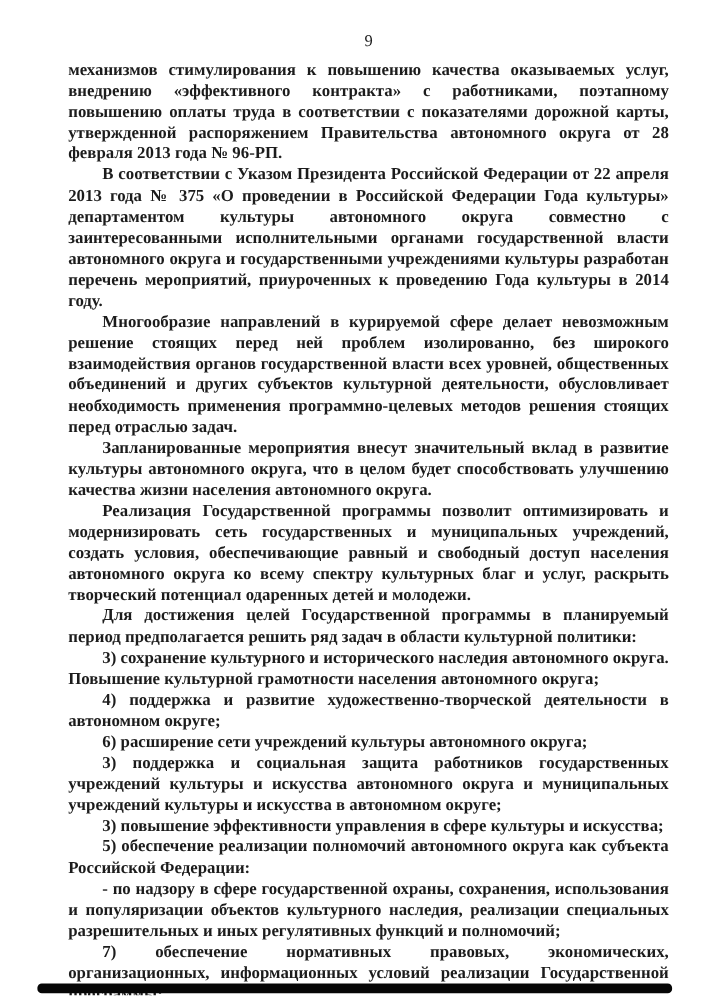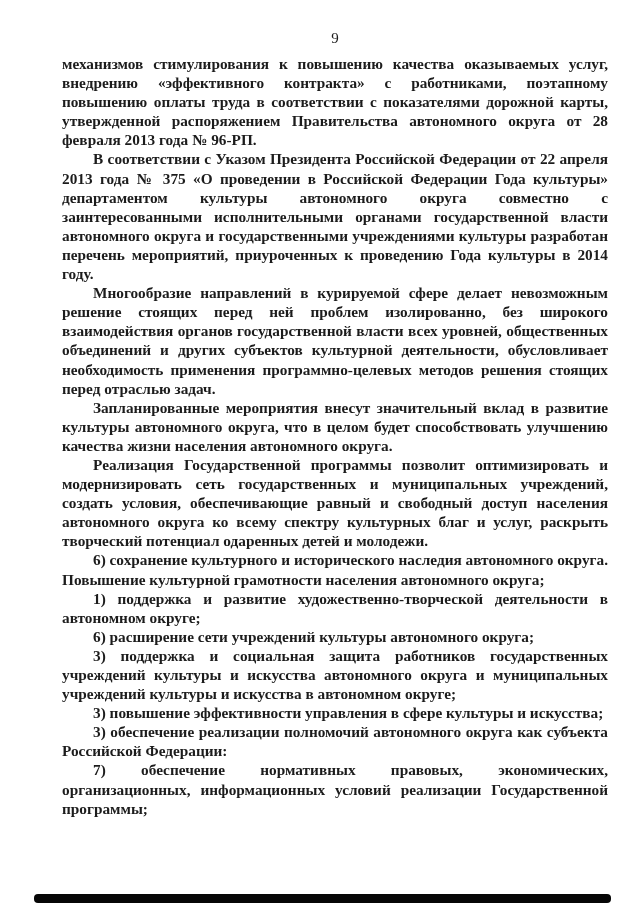--- a/index.html
+++ b/index.html
@@ -46,22 +46,24 @@
 <body>
 
 <div class="page">
   <div class="page-number">9</div>
   <div class="content">
     <p>механизмов стимулирования к повышению качества оказываемых услуг, внедрению «эффективного контракта» с работниками, поэтапному повышению оплаты труда в соответствии с показателями дорожной карты, утвержденной распоряжением Правительства автономного округа от 28 февраля 2013 года № 96-РП.</p>
     <p class="ind">В соответствии с Указом Президента Российской Федерации от 22 апреля 2013 года № 375 «О проведении в Российской Федерации Года культуры» департаментом культуры автономного округа совместно с заинтересованными исполнительными органами государственной власти автономного округа и государственными учреждениями культуры разработан перечень мероприятий, приуроченных к проведению Года культуры в 2014 году.</p>
     <p class="ind">Многообразие направлений в курируемой сфере делает невозможным решение стоящих перед ней проблем изолированно, без широкого взаимодействия органов государственной власти всех уровней, общественных объединений и других субъектов культурной деятельности, обусловливает необходимость применения программно-целевых методов решения стоящих перед отраслью задач.</p>
     <p class="ind">Запланированные мероприятия внесут значительный вклад в развитие культуры автономного округа, что в целом будет способствовать улучшению качества жизни населения автономного округа.</p>
     <p class="ind">Реализация Государственной программы позволит оптимизировать и модернизировать сеть государственных и муниципальных учреждений, создать условия, обеспечивающие равный и свободный доступ населения автономного округа ко всему спектру культурных благ и услуг, раскрыть творческий потенциал одаренных детей и молодежи.</p>
-    <p class="ind">6) сохранение культурного и исторического наследия автономного округа. Повышение культурной грамотности населения автономного округа;</p>
-    <p class="ind">1) поддержка и развитие художественно-творческой деятельности в автономном округе;</p>
+    <p class="ind">Для достижения целей Государственной программы в планируемый период предполагается решить ряд задач в области культурной политики:</p>
+    <p class="ind">3) сохранение культурного и исторического наследия автономного округа. Повышение культурной грамотности населения автономного округа;</p>
+    <p class="ind">4) поддержка и развитие художественно-творческой деятельности в автономном округе;</p>
     <p class="ind">6) расширение сети учреждений культуры автономного округа;</p>
     <p class="ind">3) поддержка и социальная защита работников государственных учреждений культуры и искусства автономного округа и муниципальных учреждений культуры и искусства в автономном округе;</p>
     <p class="ind">3) повышение эффективности управления в сфере культуры и искусства;</p>
-    <p class="ind">3) обеспечение реализации полномочий автономного округа как субъекта Российской Федерации:</p>
+    <p class="ind">5) обеспечение реализации полномочий автономного округа как субъекта Российской Федерации:</p>
+    <p class="ind">- по надзору в сфере государственной охраны, сохранения, использования и популяризации объектов культурного наследия, реализации специальных разрешительных и иных регулятивных функций и полномочий;</p>
     <p class="ind">7) обеспечение нормативных правовых, экономических, организационных, информационных условий реализации Государственной программы;</p>
   </div>
   <div class="scan-bar"></div>
 </div>
 
 </body></html>

